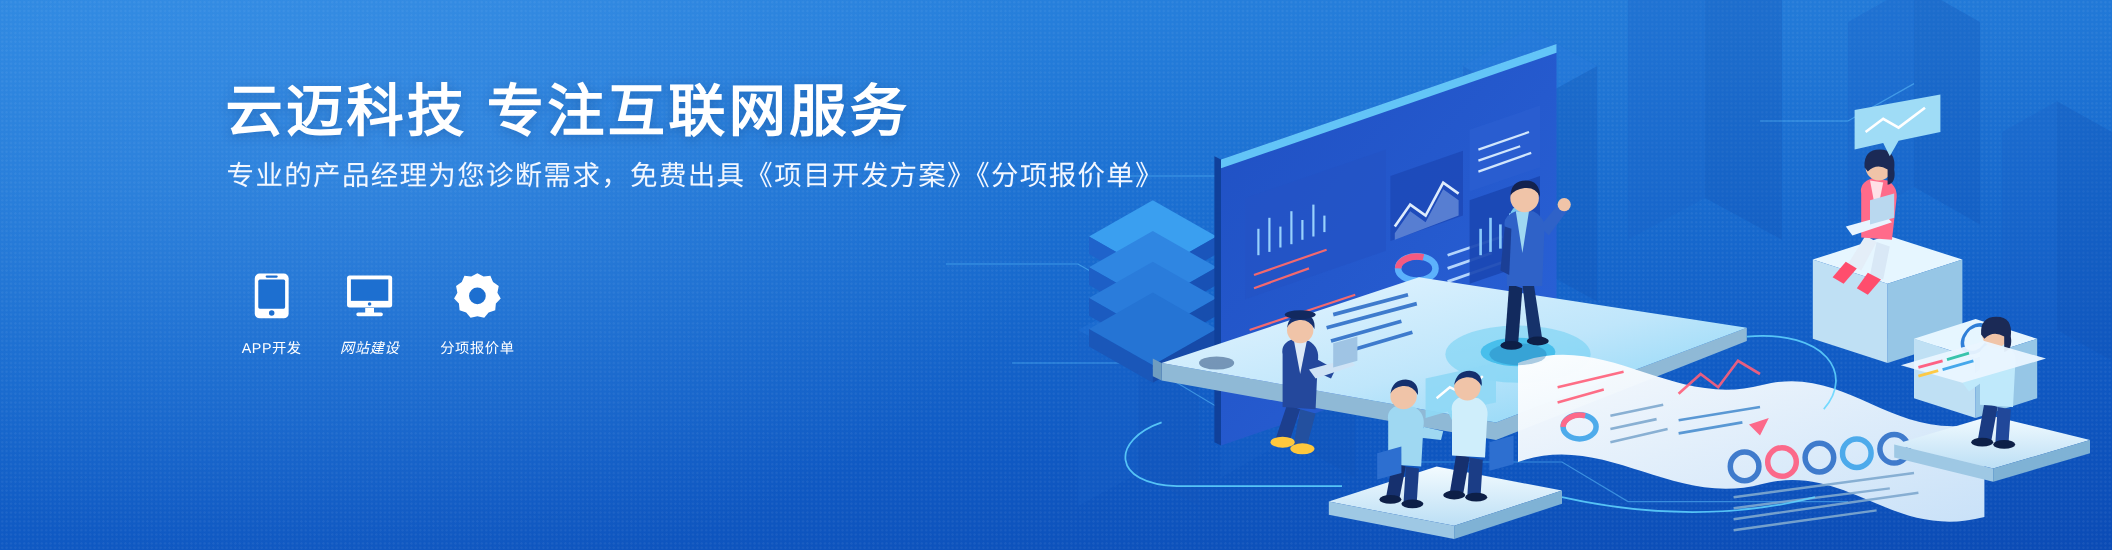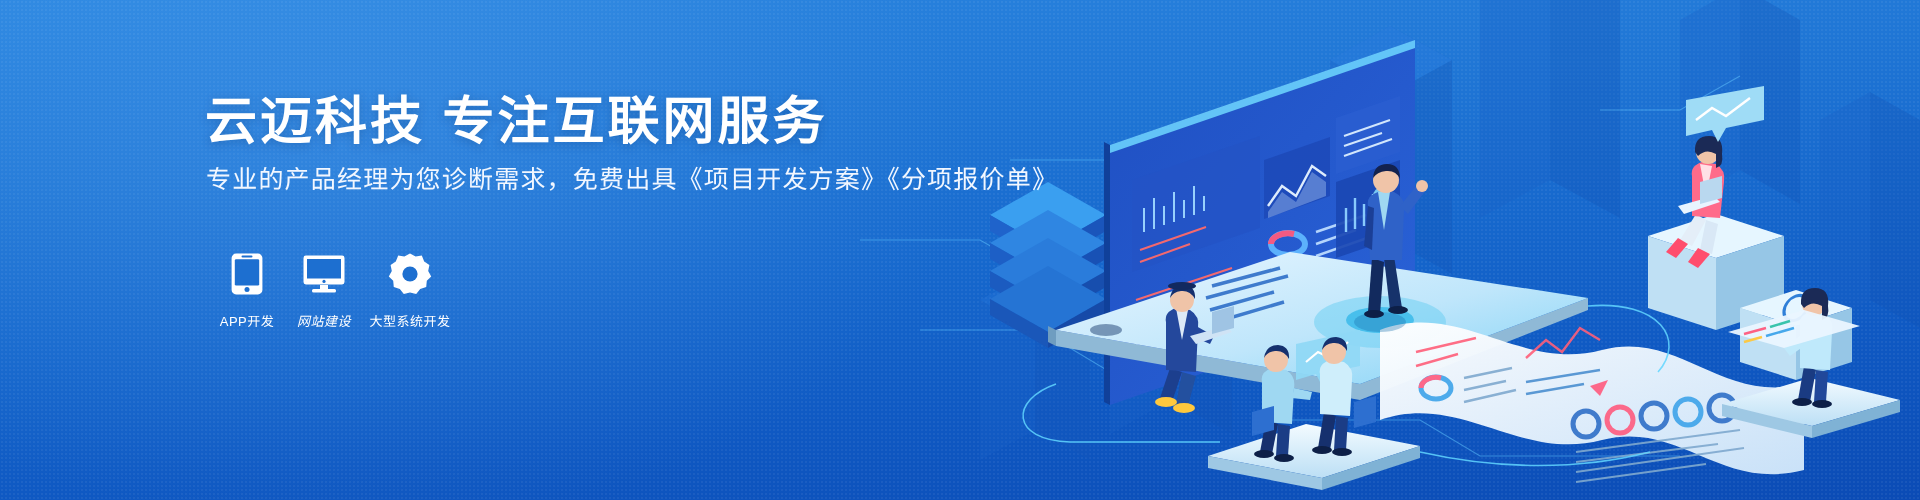--- a/index.html
+++ b/index.html
@@ -48,21 +48,20 @@
     pointer-events: none;
   }
 
   .content {
     position: absolute;
     left: 200px;
     top: 0;
     width: 820px;
     height: 436px;
     z-index: 6;
-    margin-top: 19px;
   }
 
   .headline {
     position: absolute;
     top: 74px;
     left: 5px;
     margin: 0;
     font-size: 52px;
     line-height: 1.08;
     font-weight: 700;
@@ -81,25 +80,25 @@
     color: #f2f7ff;
     letter-spacing: 1.2px;
     white-space: nowrap;
     font-weight: 400;
   }
   .sub-1 { top: 148px; }
   .sub-2 { top: 186px; }
 
   .services {
     position: absolute;
-    top: 232px;
+    top: 246px;
     left: 8px;
     display: flex;
     align-items: center;
-    gap: 0px;
+    gap: 12px;
   }
   .service {
     width: 74px;
     display: flex;
     flex-direction: column;
     align-items: center;
     text-decoration: none;
   }
   .service + .service { margin-left: 0; }
   .svc-icon {
@@ -531,18 +530,18 @@
       <a class="service w5" href="#">
         <span class="svc-icon">
           <svg width="44" height="44" viewBox="0 0 44 44" xmlns="http://www.w3.org/2000/svg">
             <path d="M22 1.5 L27.6 4.4 L33.8 3.6 L36.2 9.4 L41.4 12.9 L40.2 19.1 L43.2 24.4
                      L38.8 28.8 L38.2 35 L32.2 37.1 L28.2 41.9 L22 40.4 L15.8 41.9 L11.8 37.1
                      L5.8 35 L5.2 28.8 L0.8 24.4 L3.8 19.1 L2.6 12.9 L7.8 9.4 L10.2 3.6
                      L16.4 4.4 Z" fill="#ffffff"></path>
             <circle cx="22" cy="22" r="7.6" fill="#1d6fd0"></circle>
           </svg>
         </span>
-        <span class="svc-label">大型系统开发</span>
+        <span class="svc-label">分项报价单</span>
       </a>
 
     </div>
   </div>
 </div>
 
 </body></html>

